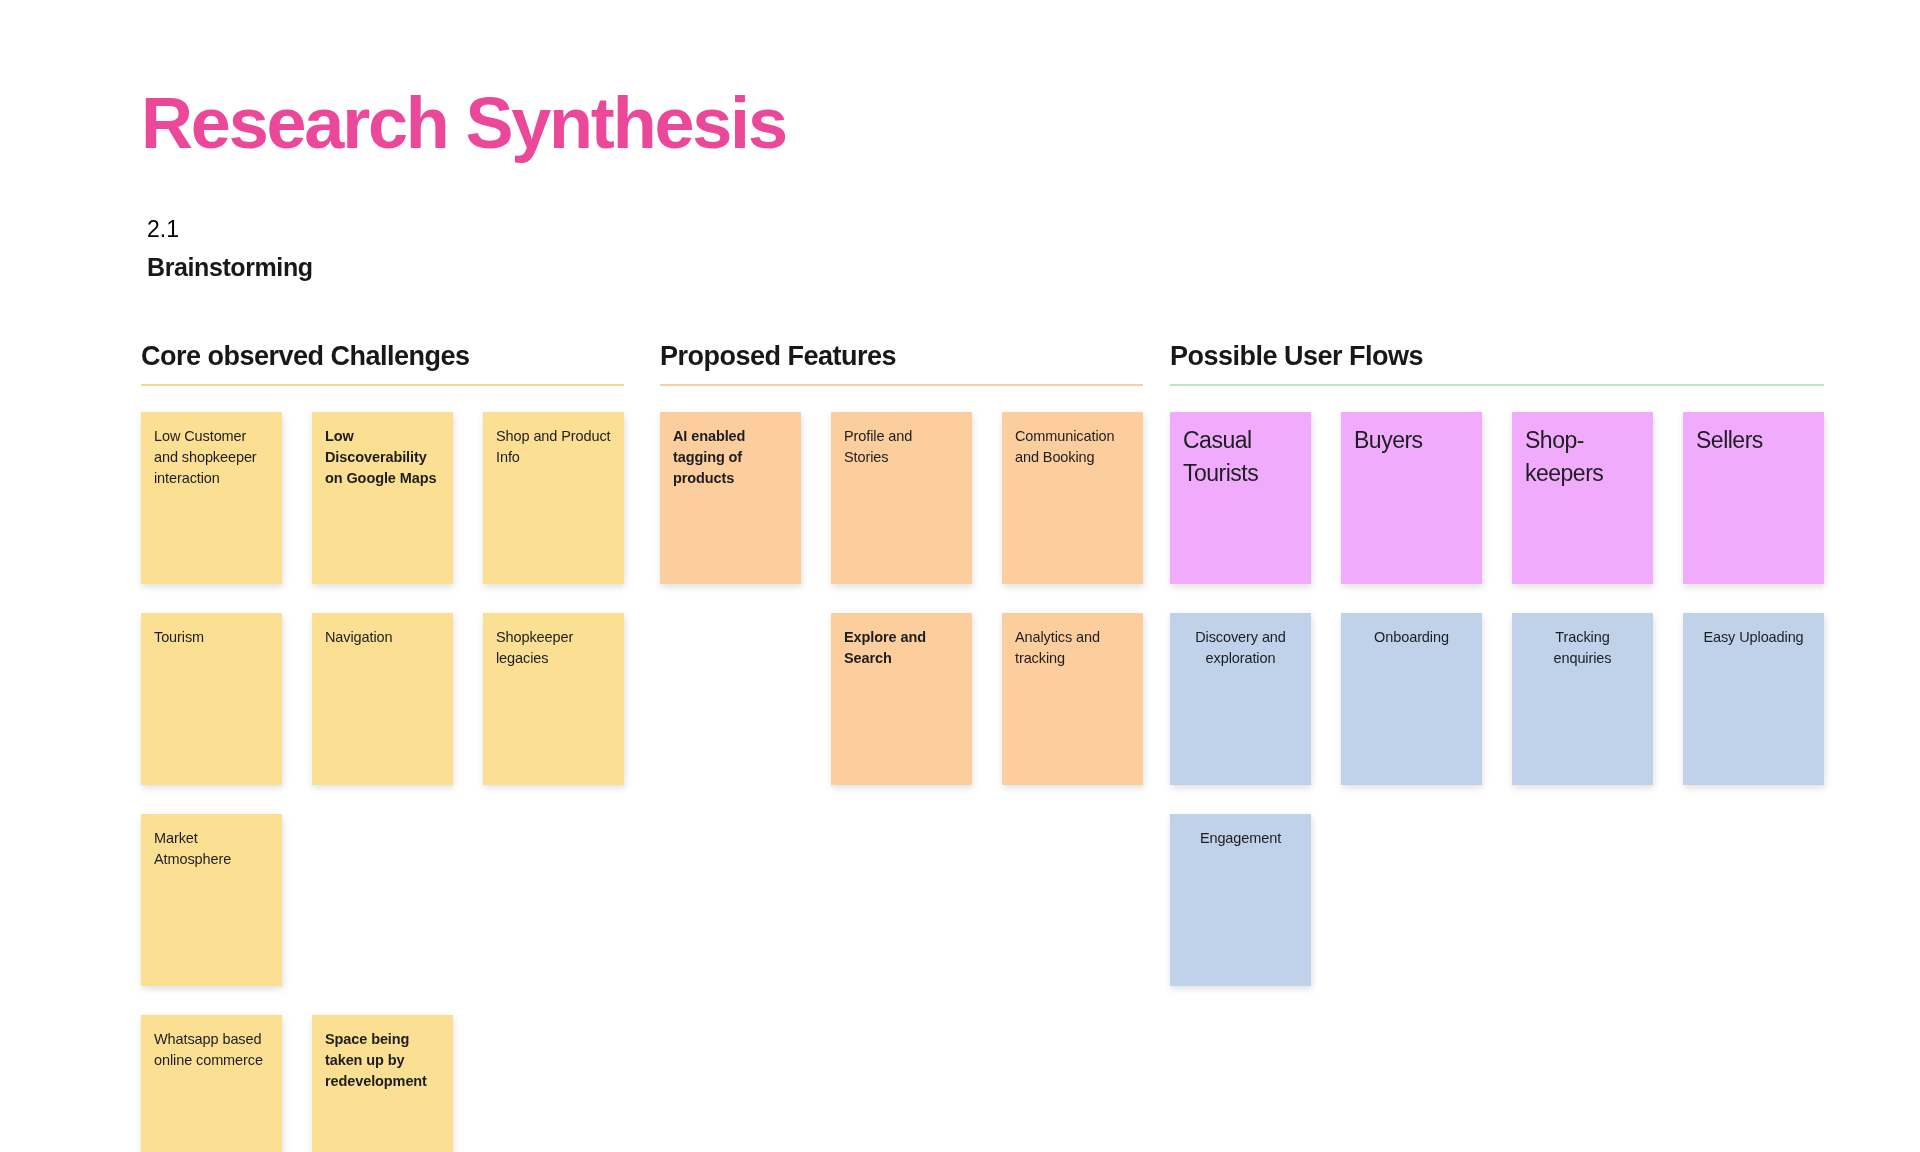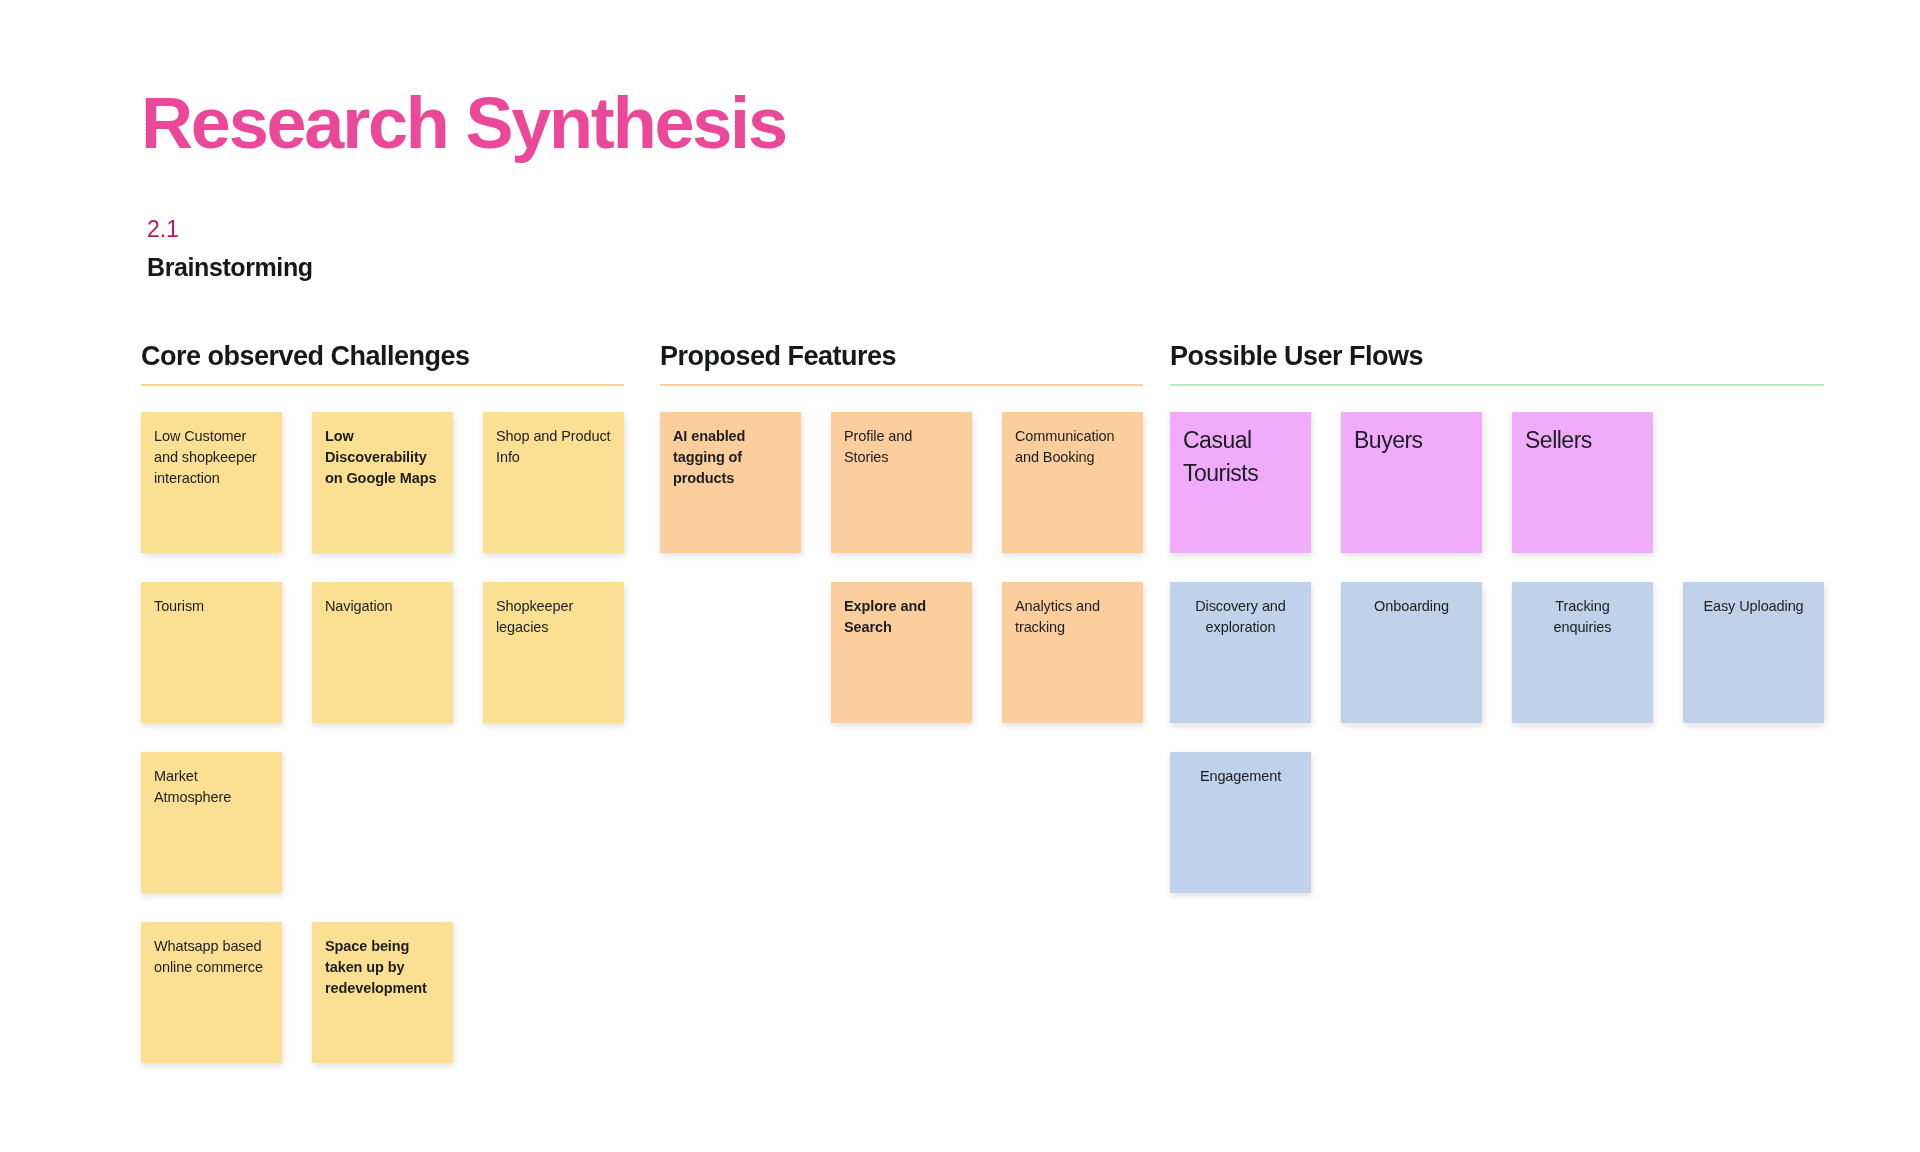--- a/index.html
+++ b/index.html
@@ -12,41 +12,41 @@
   }
   .page { position:relative; width:1920px; height:1152px; }
 
   .title {
     position:absolute; left:141px; top:72px;
     font-size:72px; font-weight:700; letter-spacing:-2.2px;
     color:#ec4899; line-height:1.05; white-space:nowrap;margin-top:14px;
   }
   .sec-num {
     position:absolute; left:147px; top:216px;
-    font-size:23px; font-weight:400; color:#be185d; letter-spacing:0px;
+    font-size:23px; font-weight:400; color:#000000; letter-spacing:0px;
   }
   .sec-name {
     position:absolute; left:147px; top:253px;
     font-size:25px; font-weight:700; color:#17181a; letter-spacing:-0.4px;
   }
 
   .column { position:absolute; top:340px; }
   .col-head {
     font-size:27px; font-weight:700; color:#17181a;
     letter-spacing:-0.5px; line-height:1.2; white-space:nowrap;
   }
   .col-rule { margin-top:12px; height:2px; width:100%; }
 
   .grid { position:absolute; left:0; top:72px; }
   .row { display:flex; }
   .slot { width:141px; height:141px; margin-right:30px; margin-bottom:29px; }
   .slot.empty { background:transparent; box-shadow:none; }
 
   .card {
-    width:141px; height:141px;
+    width:141px; height:172px;
     padding:14px 13px 0 13px;
     box-shadow:1px 3px 7px rgba(0,0,0,0.13);
     font-size:14.5px; line-height:1.44;
     color:#1d1e20; letter-spacing:-0.1px;
     overflow:hidden;
   }
   .card.bold { font-weight:700; }
   .card.big { font-size:23px; line-height:1.42; letter-spacing:-0.5px; padding-top:12px; }
 
   .c-yellow { background:#fbdf93; }
@@ -105,20 +105,21 @@
           </div>
         </div>
       </div>
       <div class="column" style="left: 1170px; width: 654px;">
         <div class="col-head">Possible User Flows</div>
         <div class="col-rule" style="background: rgb(185, 233, 189);"></div>
         <div class="grid">
           <div class="row">
             <div class="slot card c-green big">Casual Tourists</div>
             <div class="slot card c-green big">Buyers</div>
+            <div class="slot card c-green big">Shop-keepers</div>
             <div class="slot card c-green big">Sellers</div>
           </div>
           <div class="row">
             <div class="slot card c-blue">Discovery and exploration</div>
             <div class="slot card c-blue">Onboarding</div>
             <div class="slot card c-blue">Tracking enquiries</div>
             <div class="slot card c-blue">Easy Uploading</div>
           </div>
           <div class="row">
             <div class="slot card c-blue">Engagement</div>

